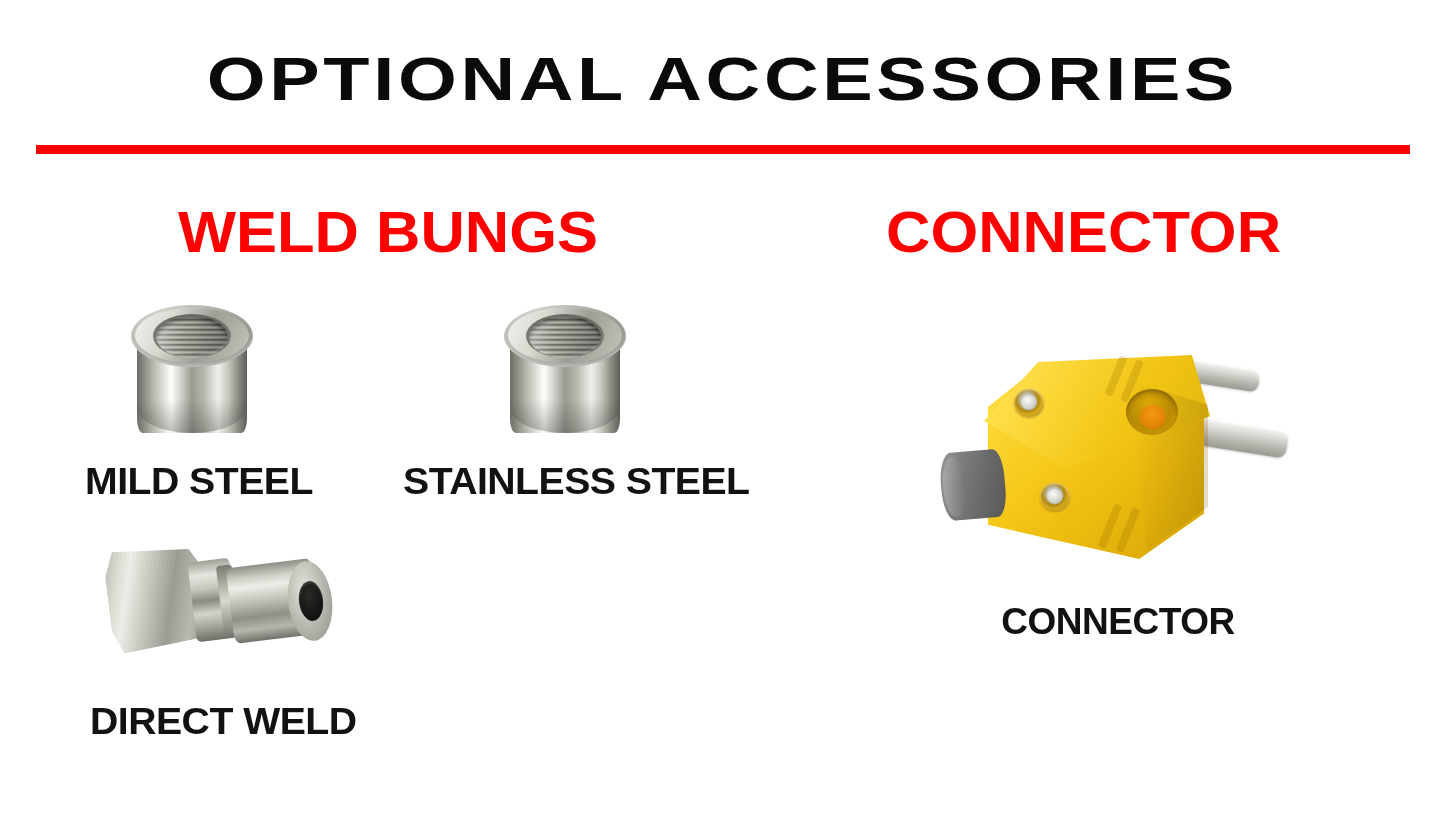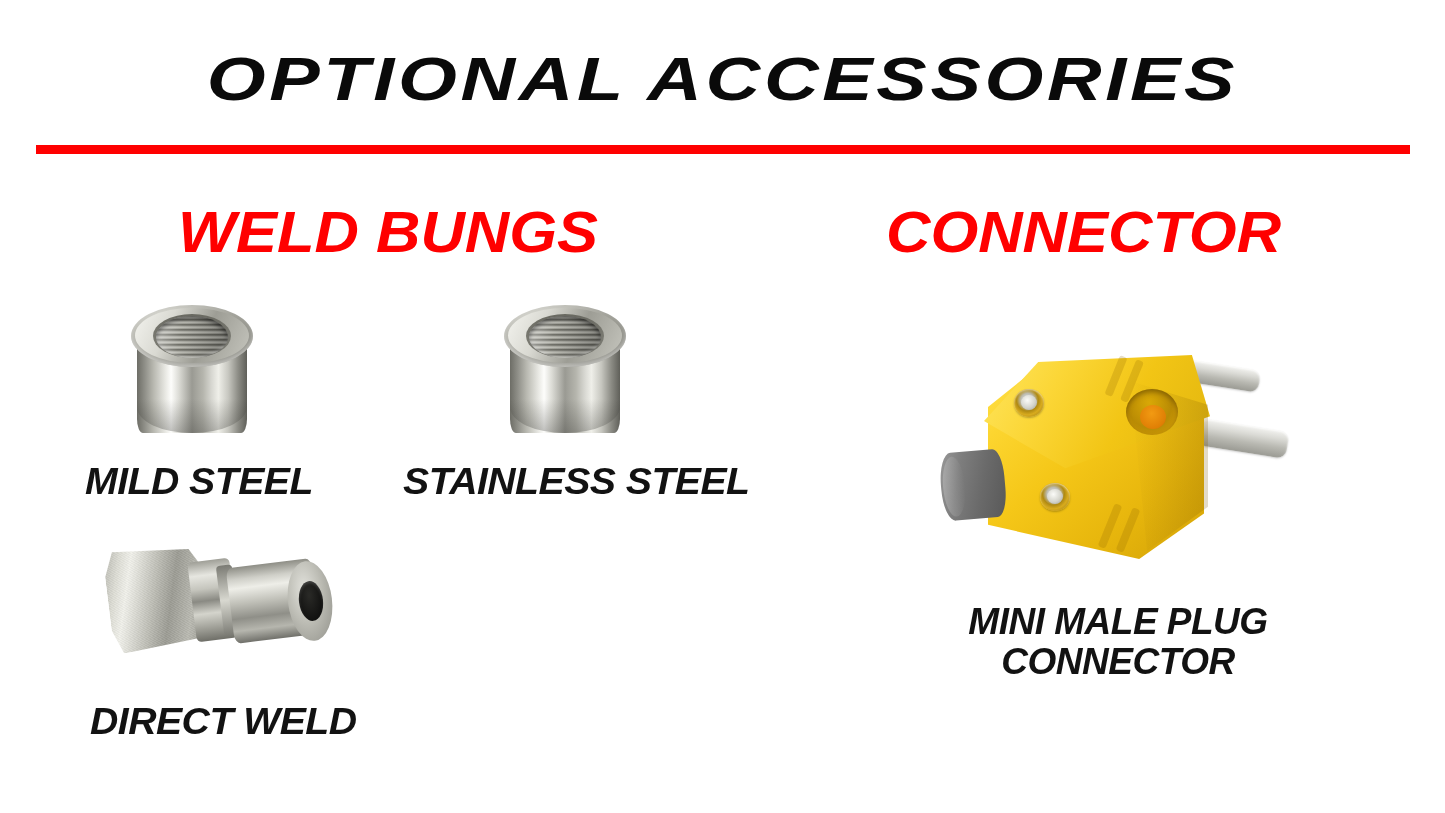--- a/index.html
+++ b/index.html
@@ -2,21 +2,21 @@
 <html><head>
 <meta charset="utf-8">
 <style>
   * { margin:0; padding:0; box-sizing:border-box; }
   html, body {
     width:1445px; height:813px;
     background:#ffffff;
     font-family:"Liberation Sans", sans-serif;
     overflow:hidden;
   }
-  #page { position:relative; width:1147px; height:813px; background:#fff;font-style:italic; }
+  #page { position:relative; width:1147px; height:813px; background:#fff; }
 
   
   .title {
     position:absolute; left:0; top:46px; width:1445px;
     text-align:center;
     font-family:"Liberation Sans", sans-serif;
     font-weight:700;
     font-size:62px;
     letter-spacing:3px;
     color:#0a0a0a;
@@ -288,17 +288,16 @@
     <div class="conn-ridge" id="ridge-2"></div>
     <div class="conn-ridge" id="ridge-3"></div>
     <div class="conn-ridge" id="ridge-4"></div>
     <div class="conn-hole"></div>
     <div class="conn-hole-inner"></div>
     <div class="conn-screw" id="screw-top"></div>
     <div class="conn-screw" id="screw-bottom"></div>
     <div class="conn-strain"></div>
   </div>
   <div class="plabel" id="lbl-plug">
-    <span>MINI MALE PLUG</span>
     <span>CONNECTOR</span>
   </div>
 
 </div>
 
 </body></html>

